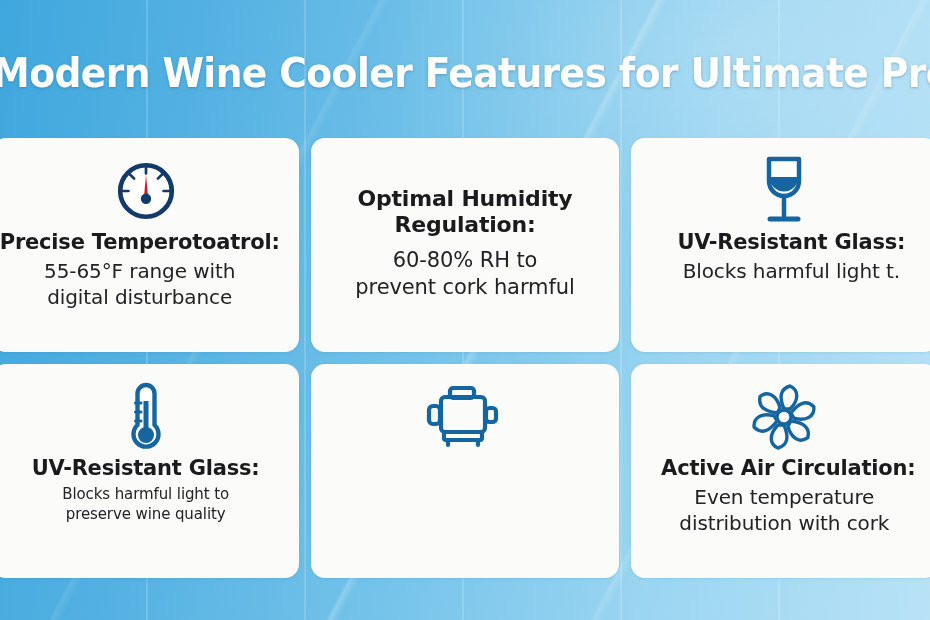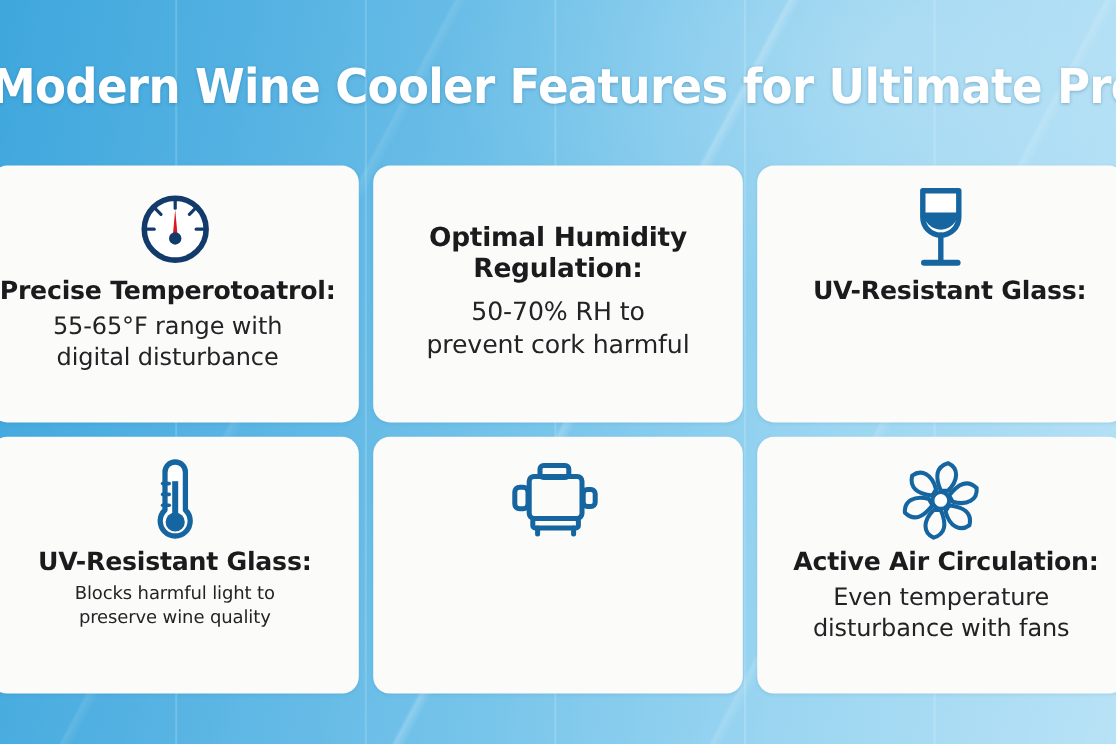--- a/index.html
+++ b/index.html
@@ -180,38 +180,39 @@
           <span class="line">digital disturbance</span>
         </div>
       </div>
     </div>
 
     <div class="card c2">
       <div class="card-icon empty"></div>
       <div class="card-body">
         <div class="card-heading wrap">Optimal Humidity Regulation:</div>
         <div class="card-desc">
-          <span class="line">50-70% RH to</span>
+          <span class="line">60-80% RH to</span>
           <span class="line">prevent cork harmful</span>
         </div>
       </div>
     </div>
 
     <div class="card c3">
       <div class="card-icon">
         <svg width="54" height="76" viewBox="0 0 54 76" aria-hidden="true">
           <path d="M12 6 H42 V28 a15 15 0 0 1 -30 0 Z" fill="#ffffff" stroke="#1565a0" stroke-width="4.5" stroke-linejoin="round"></path>
           <path d="M12.6 24 H41.4 a14.4 14.4 0 0 1 -28.8 0 Z" fill="#1565a0"></path>
           <line x1="27" y1="43" x2="27" y2="63" stroke="#1565a0" stroke-width="4.5" stroke-linecap="round"></line>
           <line x1="13" y1="66" x2="41" y2="66" stroke="#1565a0" stroke-width="5" stroke-linecap="round"></line>
         </svg>
       </div>
       <div class="card-body">
         <div class="card-heading">UV-Resistant Glass:</div>
         <div class="card-desc">
+          <span class="line">Blocks harmful light t.</span>
         </div>
       </div>
     </div>
 
     <div class="card c4">
       <div class="card-icon">
         <svg width="48" height="76" viewBox="0 0 48 76" aria-hidden="true">
           <path d="M24 6 a8.5 8.5 0 0 1 8.5 8.5 V46 a12.5 12.5 0 1 1 -17 0 V14.5 A8.5 8.5 0 0 1 24 6 Z" fill="#ffffff" stroke="#1565a0" stroke-width="4.4" stroke-linejoin="round"></path>
           <circle cx="24" cy="56" r="8" fill="#1565a0"></circle>
           <rect x="21.5" y="22" width="5" height="32" fill="#1565a0"></rect>
@@ -260,19 +261,19 @@
               <path d="M38 30 C33 18 34 10 44 7 C53 11 53 21 44 30 Z" transform="rotate(300 38 38)"></path>
             </g>
             <circle cx="38" cy="38" r="7" fill="#ffffff"></circle>
           </g>
         </svg>
       </div>
       <div class="card-body">
         <div class="card-heading">Active Air Circulation:</div>
         <div class="card-desc">
           <span class="line">Even temperature</span>
-          <span class="line">disturbance with fans</span>
+          <span class="line">distribution with cork</span>
         </div>
       </div>
     </div>
 
   </div>
 </div>
 
 </body></html>

